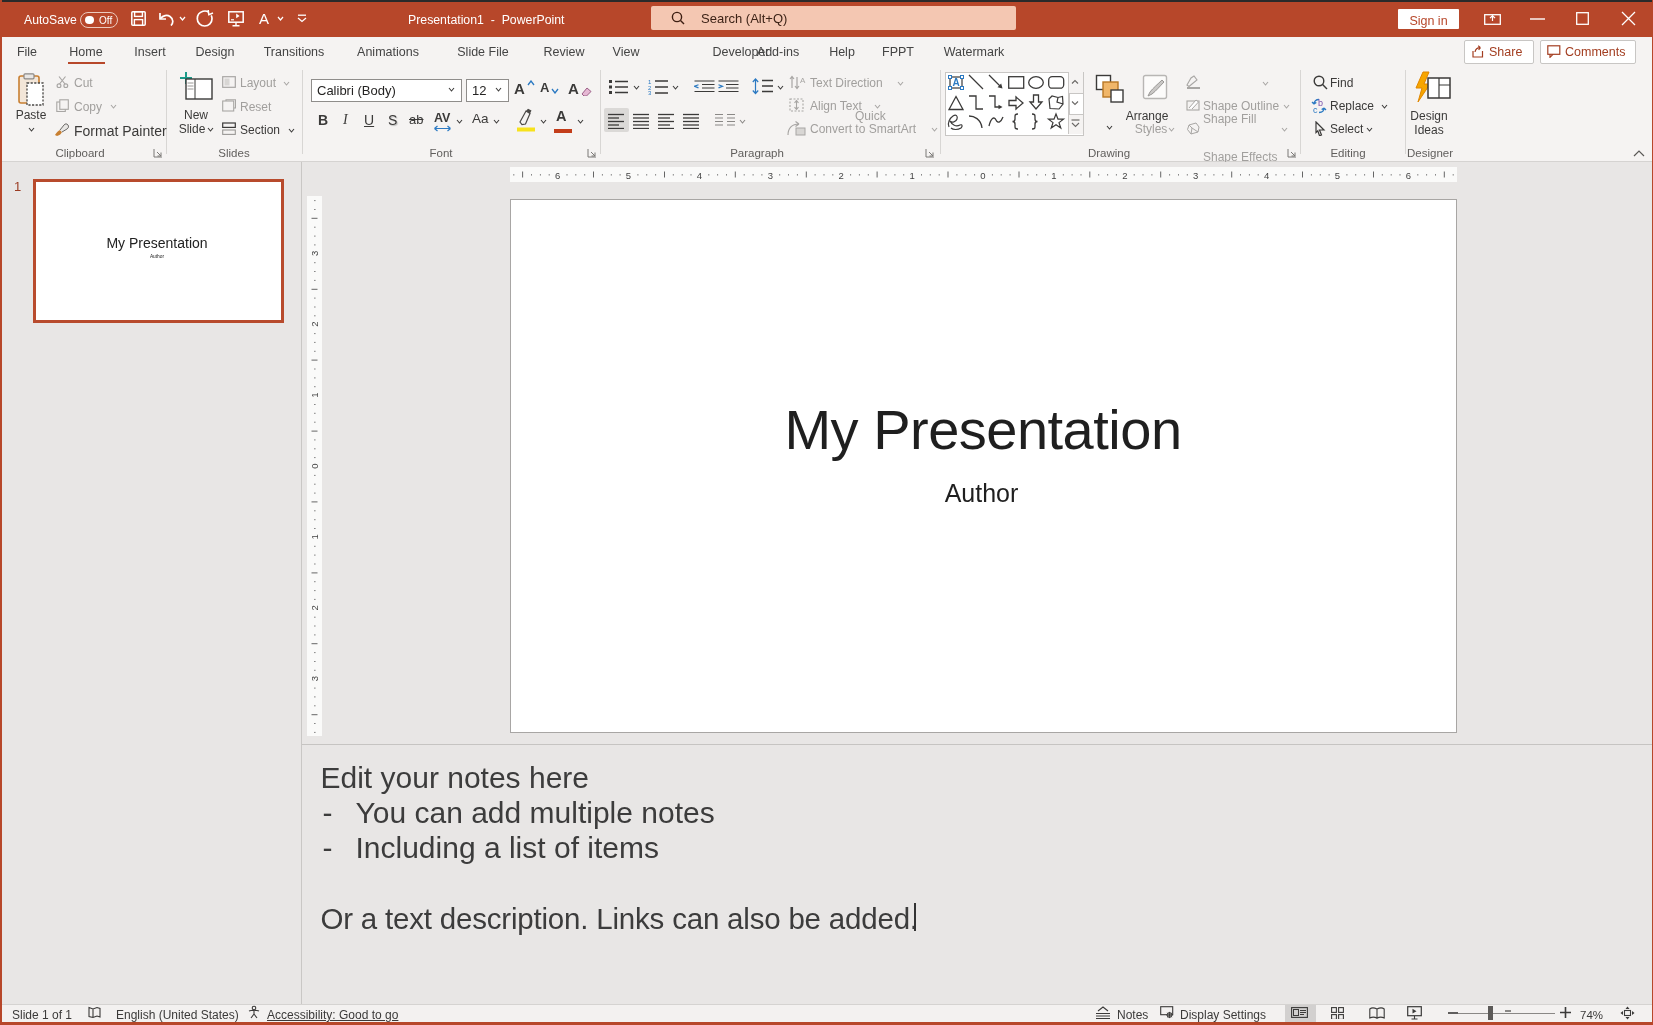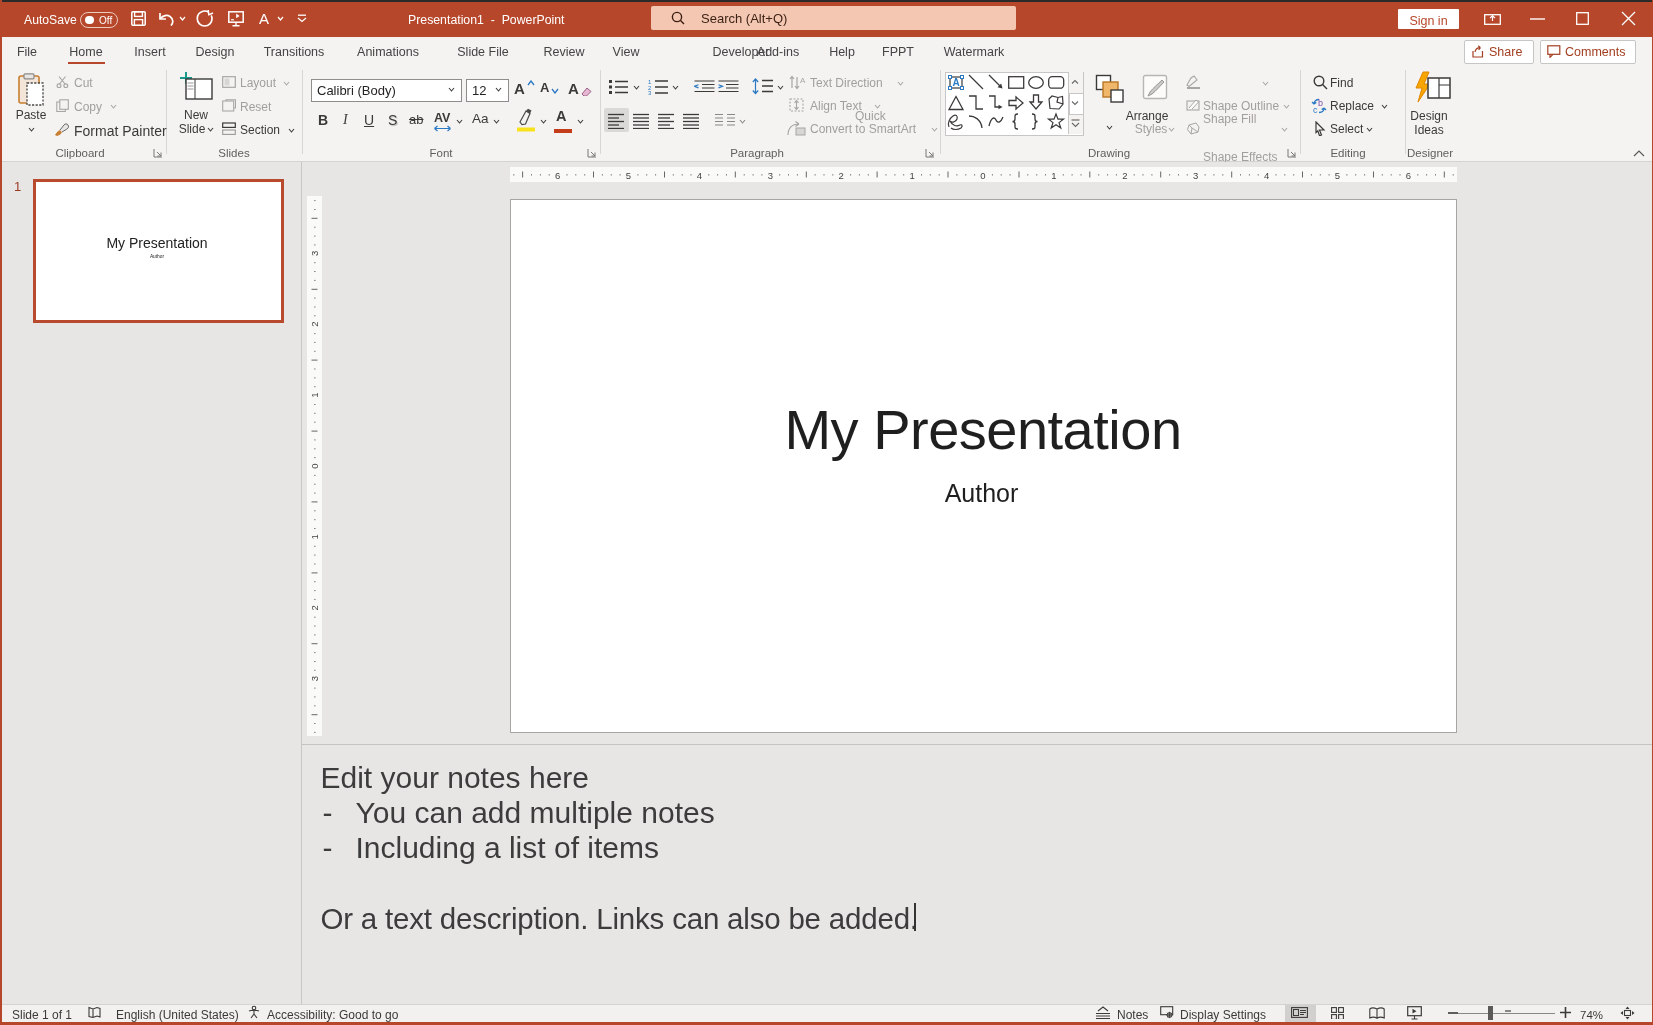--- a/index.html
+++ b/index.html
@@ -673,21 +673,21 @@
 <div class="ab" style="left:1.5px;top:1004.5px;width:1650px;height:17px;background:#f3f1f0;"></div>
 <div class="ab" style="left:12px;top:1008px;font-size:12px;color:#3b3a39;white-space:nowrap;">Slide 1 of 1</div>
 <svg class="ab" style="left:88px;top:1006px;" width="13" height="13" viewBox="0 0 13 13">
     <path d="M1 1.5 L5 3 L9 1.5 L12 2.5 L12 11 L9 10 L5 11.5 L1 10.5 Z M5 3 L5 11.5" fill="none" stroke="#3b3a39" stroke-width="1.1"></path>
   </svg>
 <div class="ab" style="left:116px;top:1008px;font-size:12px;color:#3b3a39;white-space:nowrap;">English (United States)</div>
 <svg class="ab" style="left:247px;top:1005px;" width="16" height="15" viewBox="0 0 16 15">
     <circle cx="7" cy="3" r="1.8" fill="none" stroke="#3b3a39" stroke-width="1.1"></circle>
     <path d="M2 6 C4 5 10 5 12 6 M7 5 L7 9 M7 9 L4 13 M7 9 L10 13" fill="none" stroke="#3b3a39" stroke-width="1.1"></path>
   </svg>
-<div class="ab" style="left:267px;top:1008px;font-size:12px;color:#3b3a39;white-space:nowrap;">Accessibility: Good to go</div>
+<div class="ab" style="left:267px;top:1008px;font-size:12px;color:#3b3a39;white-space:nowrap;text-decoration:underline;">Accessibility: Good to go</div>
 <svg class="ab" style="left:1095px;top:1006px;" width="18" height="13" viewBox="0 0 18 13">
     <path d="M3 5 L8 1 L13 5" fill="none" stroke="#3b3a39" stroke-width="1.1"></path>
     <path d="M1 7.5 L15 7.5 M1 10 L15 10 M1 12.5 L15 12.5" stroke="#3b3a39" stroke-width="1.1"></path>
   </svg>
 <div class="ab" style="left:1117px;top:1008px;font-size:12px;color:#3b3a39;white-space:nowrap;">Notes</div>
 <svg class="ab" style="left:1160px;top:1006px;" width="16" height="13" viewBox="0 0 16 13">
     <rect x="0.7" y="0.7" width="12" height="8" fill="none" stroke="#3b3a39" stroke-width="1.1"></rect>
     <circle cx="9.5" cy="9" r="2.4" fill="#f3f1f0" stroke="#3b3a39" stroke-width="1"></circle>
     <circle cx="9.5" cy="9" r="0.7" fill="#3b3a39"></circle>
     <path d="M9.5 5.9 L9.5 12.1 M6.4 9 L12.6 9 M7.3 6.8 L11.7 11.2 M7.3 11.2 L11.7 6.8" stroke="#3b3a39" stroke-width="0.9"></path>

